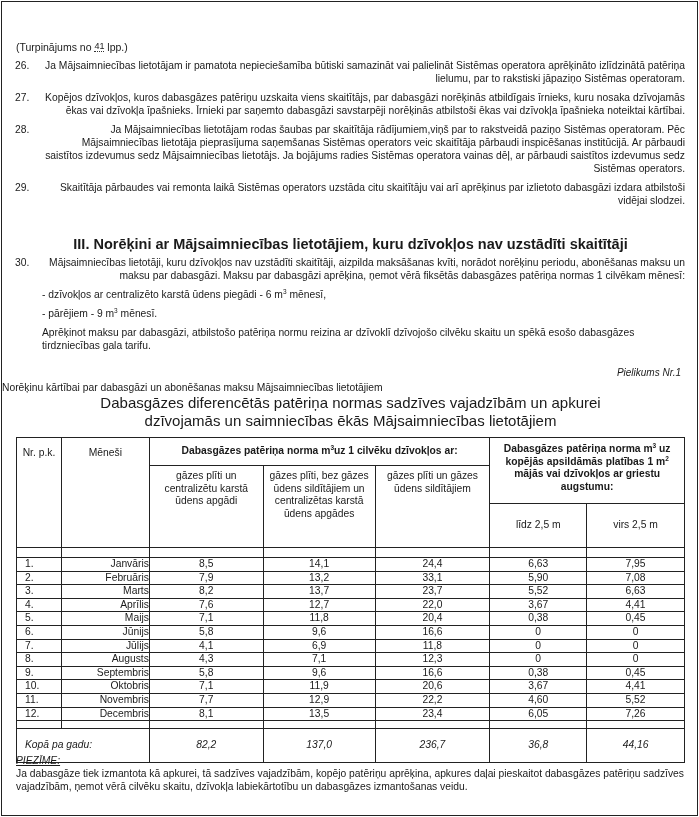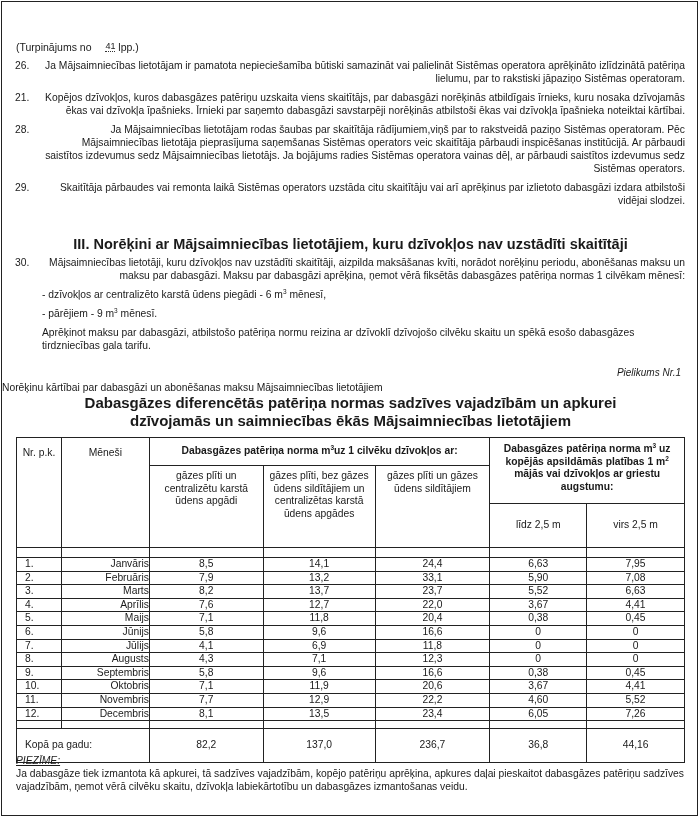--- a/index.html
+++ b/index.html
@@ -3,69 +3,69 @@
 <meta charset="utf-8">
 <style>
   * { box-sizing: border-box; margin: 0; padding: 0; }
   html, body { width: 699px; height: 817px; background: #fff; overflow: hidden; }
   body { font-family: "Liberation Sans", sans-serif; color: #1a1a1a; font-size: 10.3px; line-height: 13px; }
   .page {
     position: absolute; left: 1px; top: 1px; width: 697px; height: 815px;
     border: 1px solid #222;
   }
   .cont { position: absolute; left: 14px; top: 38px; font-size: 10.5px; }
-  .cont .num41 { border-bottom: 1px dotted #333; font-size: 9px; vertical-align: 2px; margin-left: 11px; }
+  .cont .num41 { border-bottom: 1px dotted #333; font-size: 9px; vertical-align: 2px; }
   .items { position: absolute; left: 13px; top: 57px; width: 670px; }
   .item { display: flex; margin-bottom: 6px; }
   .item .n { width: 27px; flex: none; }
   .item .t { flex: 1; text-align: right; }
   .sec-title {
     position: absolute; left: 0; width: 697px; top: 233px; text-align: center;
     font-weight: bold; font-size: 14.5px; line-height: 18px;
   }
   .item30 { position: absolute; left: 13px; top: 254px; width: 670px; }
   .sub { margin-left: 27px; margin-top: 6px; }
   sup { font-size: 6.5px; vertical-align: 4px; line-height: 0; }
   .pielik { position: absolute; right: 16px; top: 364px; font-style: italic; font-size: 10px; }
   .annex-sub { position: absolute; left: 0; width: 697px; top: 379px; text-align: left; font-size: 10.3px; }
   .annex-title {
     position: absolute; left: 0; width: 697px; top: 392px; text-align: center;
-    font-weight: bold; font-size: 15px; line-height: 18px;
+    font-weight: normal; font-size: 15px; line-height: 18px;
   }
   table.norm {
     position: absolute; left: 14px; top: 435px; width: 669px;
     border-collapse: collapse; font-size: 10.3px; line-height: 12.6px;
   }
   table.norm td, table.norm th { border: 1px solid #222; text-align: center; vertical-align: middle; font-weight: normal; }
   table.norm th.b { font-weight: bold; }
   table.norm th.top { vertical-align: top; padding-top: 4px; }
   .rows td { border-top: none; border-bottom: none; padding: 0; }
   .rows td.l { text-align: left; padding-left: 8px; }
   .rows td.m { text-align: right; padding-left: 12px; margin-top: 14px; }
-  .total td { font-weight: bold; height: 34px; border-top: 1px solid #222; }
+  .total td { font-weight: bold; height: 34px; border-top: 1px solid #222; font-style: italic; }
   .total td.l { text-align: left; padding-left: 8px; }
   .note { position: absolute; left: 14px; top: 752px; width: 670px; font-size: 10.3px; }
   .note .h { font-style: italic; text-decoration: underline; }
 </style>
 </head>
 <body>
 
 <div class="page">
 
   <div class="cont">
     <span>(Turpinājums no </span><span class="num41">41</span><span> lpp.)</span>
   </div>
 
   <div class="items">
     <div class="item">
       <span class="n">26.</span>
       <span class="t">Ja Mājsaimniecības lietotājam ir pamatota nepieciešamība būtiski samazināt vai palielināt Sistēmas operatora aprēķināto izlīdzinātā patēriņa lielumu, par to rakstiski jāpaziņo Sistēmas operatoram.</span>
     </div>
     <div class="item">
-      <span class="n">21.</span>
+      <span class="n">27.</span>
       <span class="t">Kopējos dzīvokļos, kuros dabasgāzes patēriņu uzskaita viens skaitītājs, par dabasgāzi norēķinās atbildīgais īrnieks, kuru nosaka dzīvojamās ēkas vai dzīvokļa īpašnieks. Īrnieki par saņemto dabasgāzi savstarpēji norēķinās atbilstoši ēkas vai dzīvokļa īpašnieka noteiktai kārtībai.</span>
     </div>
     <div class="item">
       <span class="n">28.</span>
       <span class="t">Ja Mājsaimniecības lietotājam rodas šaubas par skaitītāja rādījumiem,viņš par to rakstveidā paziņo Sistēmas operatoram. Pēc Mājsaimniecības lietotāja pieprasījuma saņemšanas Sistēmas operators veic skaitītāja pārbaudi inspicēšanas institūcijā. Ar pārbaudi saistītos izdevumus sedz Mājsaimniecības lietotājs. Ja bojājums radies Sistēmas operatora vainas dēļ, ar pārbaudi saistītos izdevumus sedz Sistēmas operators.</span>
     </div>
     <div class="item">
       <span class="n">29.</span>
       <span class="t">Skaitītāja pārbaudes vai remonta laikā Sistēmas operators uzstāda citu skaitītāju vai arī aprēķinus par izlietoto dabasgāzi izdara atbilstoši vidējai slodzei.</span>
     </div>

